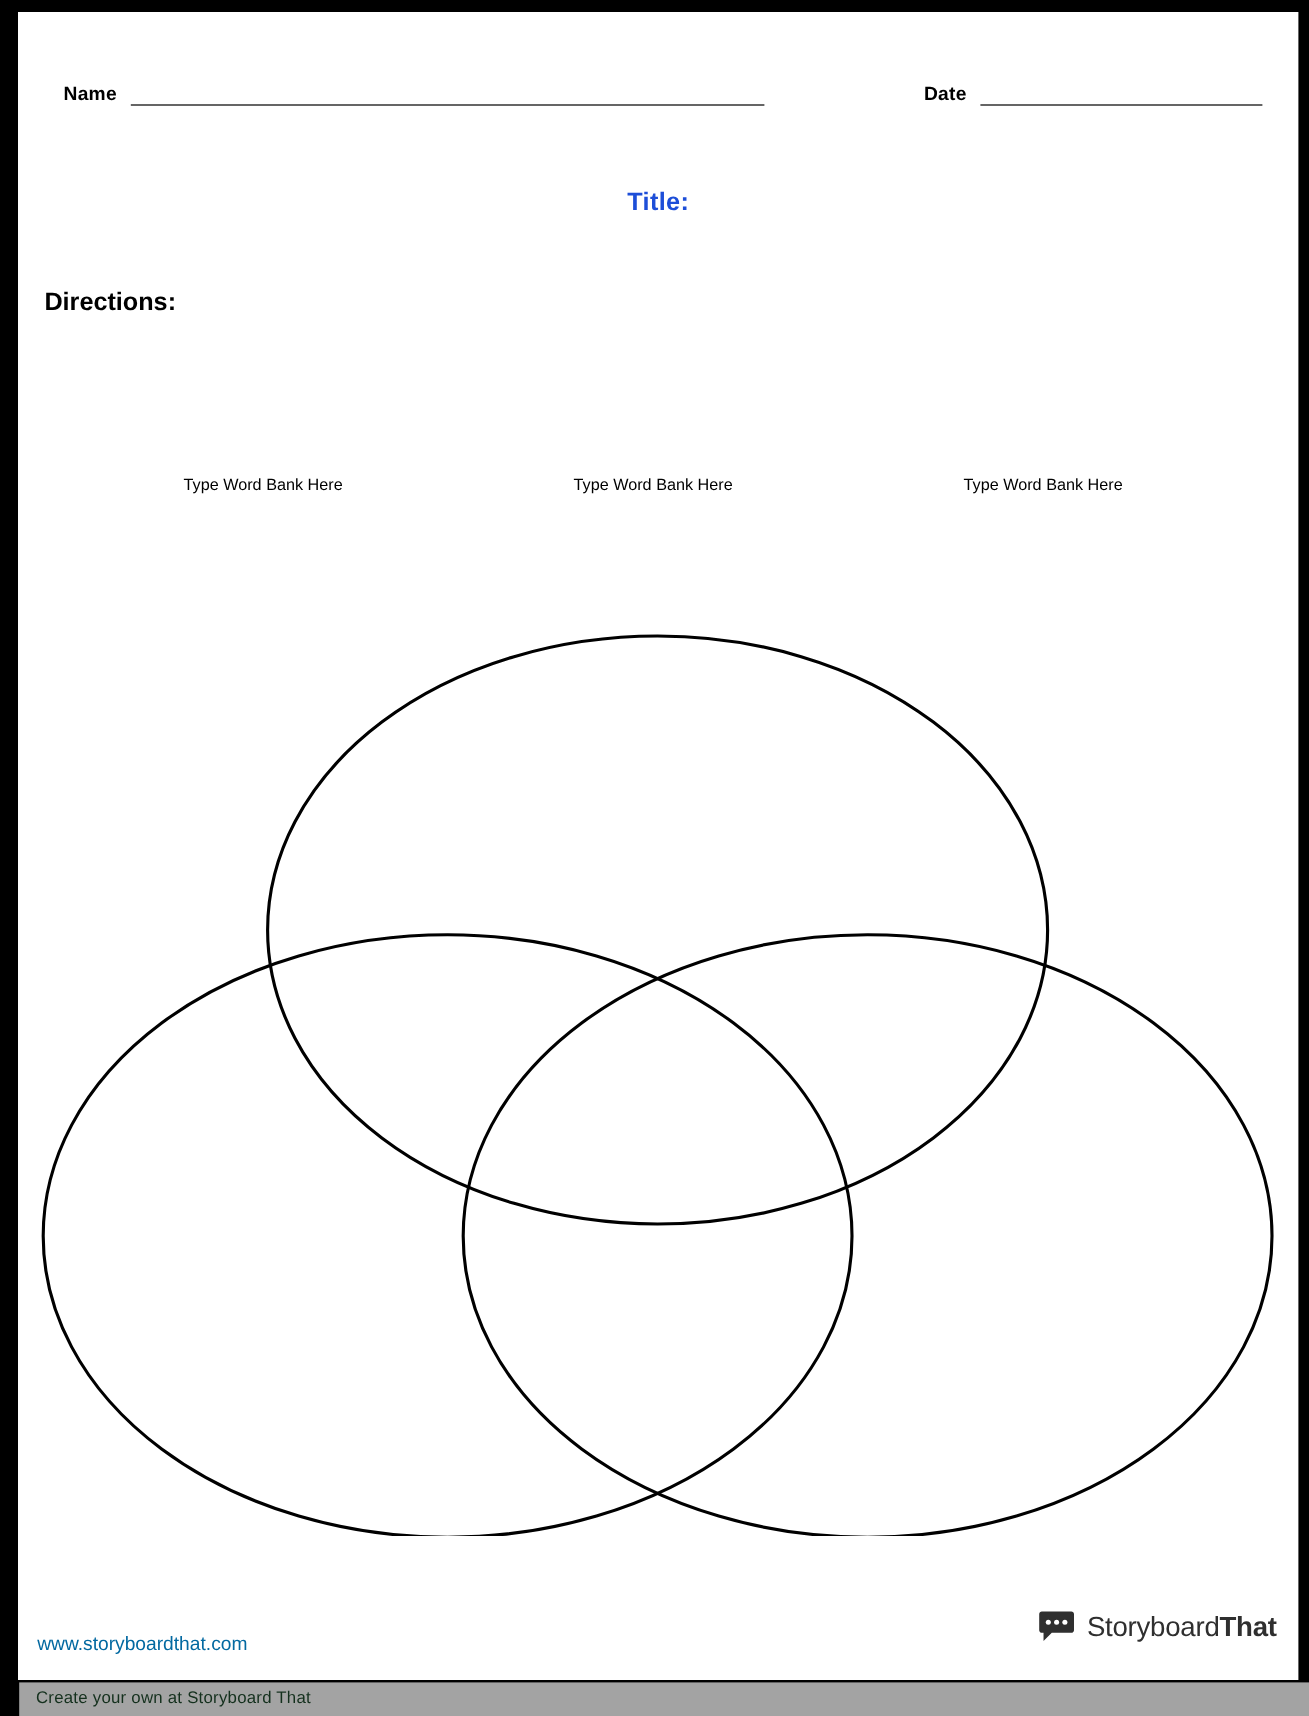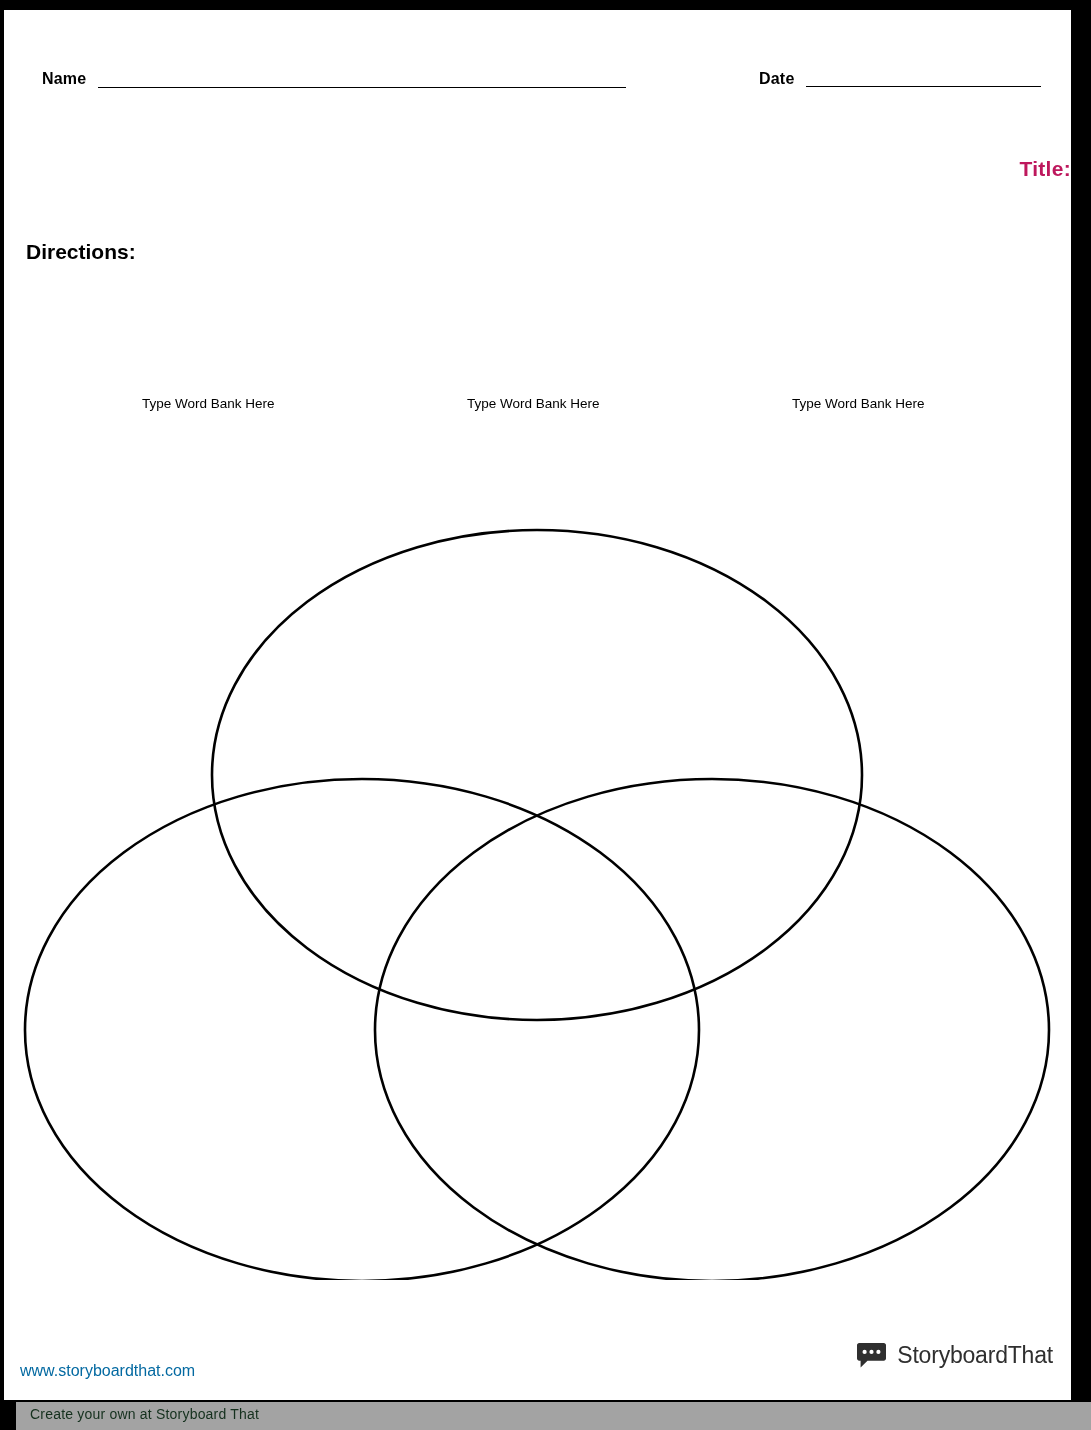--- a/index.html
+++ b/index.html
@@ -9,21 +9,21 @@
   }
   body {
     width: 1091px;
     height: 1430px;
     font-family: "Liberation Sans", sans-serif;
     overflow: hidden;
     position: relative;
   }
   .page {
     position: absolute;
-    left: 4px;
+    left: 15px;
     top: 10px;
     width: 1067px;
     height: 1390px;
     background: #ffffff;
     box-sizing: border-box;
   }
   
   .header-row {
     position: absolute;
     left: 0;
@@ -36,20 +36,21 @@
     left: 38px;
     top: 0;
     display: flex;
     align-items: flex-end;
   }
   .date-group {
     position: absolute;
     left: 755px;
     top: 0;
     display: flex;
+    align-items: flex-end;
   }
   .field-label {
     font-size: 16px;
     font-weight: bold;
     color: #000;
     line-height: 18px;
     letter-spacing: 0.2px;
   }
   .field-rule {
     display: inline-block;
@@ -59,24 +60,24 @@
   }
   .name-rule { width: 528px; }
   .date-rule { width: 235px; }
 
   
   .title {
     position: absolute;
     top: 147px;
     left: 0;
     width: 100%;
-    text-align: right;
+    text-align: center;
     font-size: 21px;
     font-weight: bold;
-    color: #be185d;
+    color: #1d4ed8;
     letter-spacing: 0.3px;
   }
 
   
   .directions {
     position: absolute;
     left: 22px;
     top: 230px;
     font-size: 21px;
     font-weight: bold;
@@ -125,21 +126,21 @@
   .brand-mark {
     position: relative;
     width: 33px;
     height: 27px;
   }
   .brand-text {
     font-size: 23px;
     color: #2f2f2f;
     letter-spacing: -0.2px;
   }
-  .brand-text b { font-weight: normal; }
+  .brand-text b { font-weight: bold; }
 
   
   .bottom-strip {
     position: absolute;
     left: 16px;
     bottom: 0;
     width: 1091px;
     height: 28px;
     background: #a3a3a3;
     overflow: hidden;

